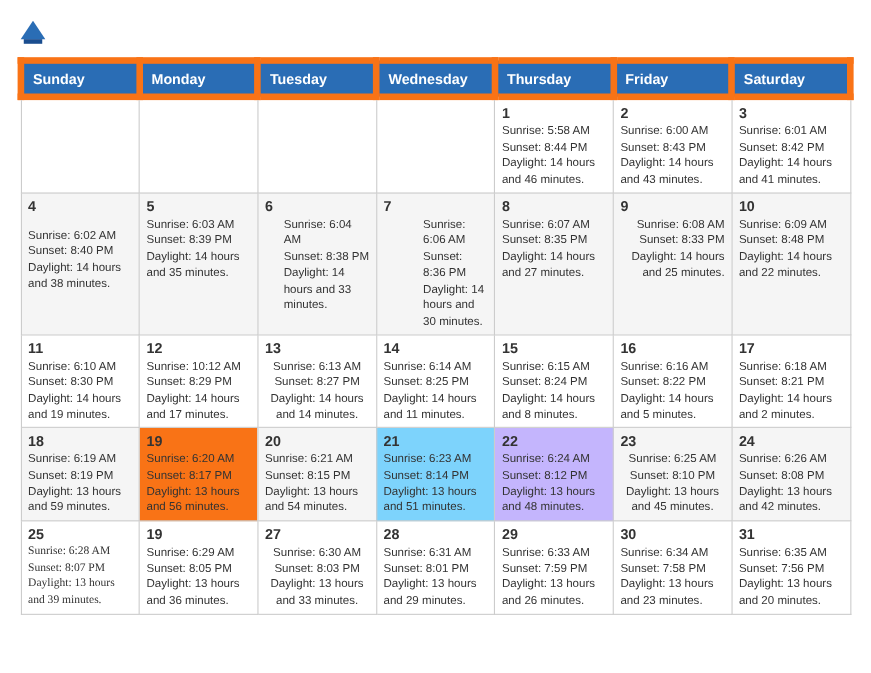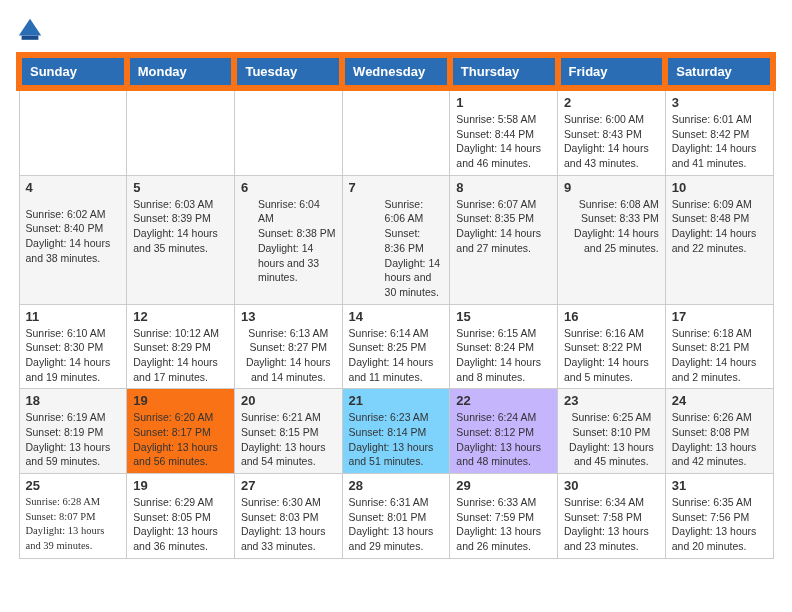--- a/index.html
+++ b/index.html
@@ -291,21 +291,21 @@
 Daylight: 13 hours and 39 minutes.</div>
         </td>
         <td>
           <div class="day-number">19</div>
           <div class="day-detail" style="white-space: pre-line;">Sunrise: 6:29 AM
 Sunset: 8:05 PM
 Daylight: 13 hours and 36 minutes.</div>
         </td>
         <td>
           <div class="day-number">27</div>
-          <div class="day-detail" style="white-space: pre-line;">Sunrise: 6:30 AM
+          <div class="day-detail" style="white-space: pre-line; text-align: center;">Sunrise: 6:30 AM
 Sunset: 8:03 PM
 Daylight: 13 hours and 33 minutes.</div>
         </td>
         <td>
           <div class="day-number">28</div>
           <div class="day-detail" style="white-space: pre-line;">Sunrise: 6:31 AM
 Sunset: 8:01 PM
 Daylight: 13 hours and 29 minutes.</div>
         </td>
         <td>

